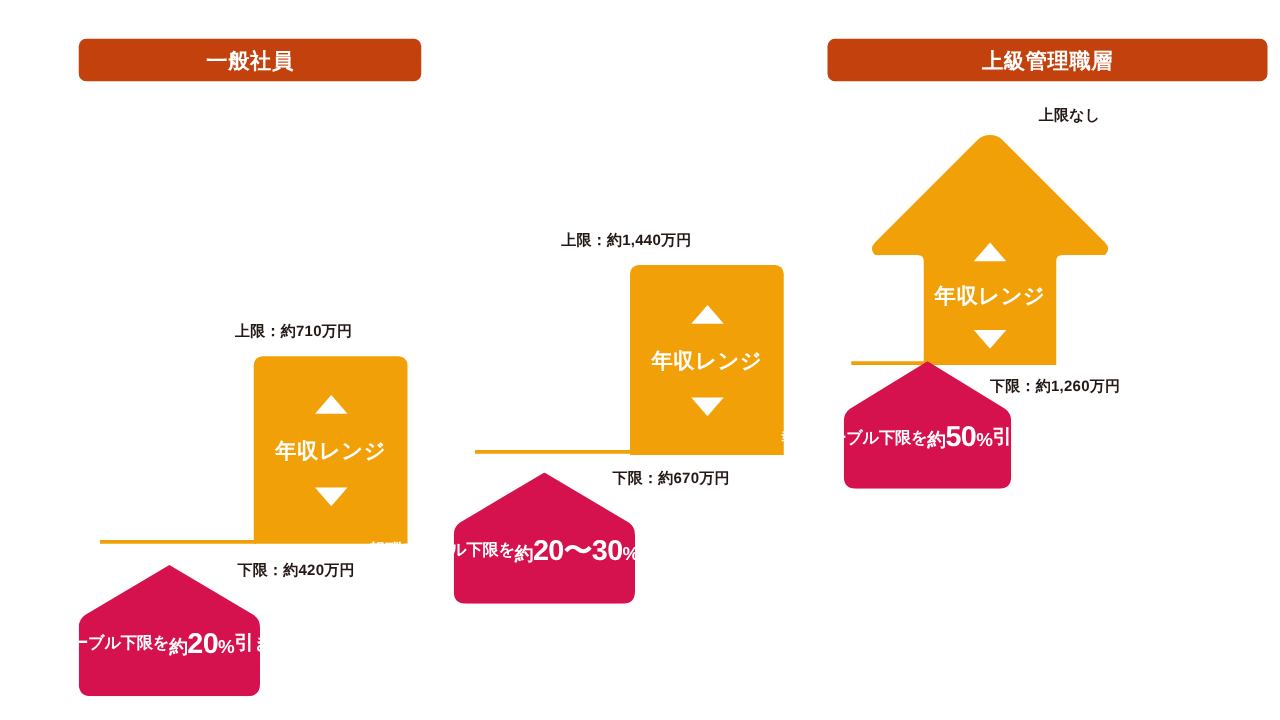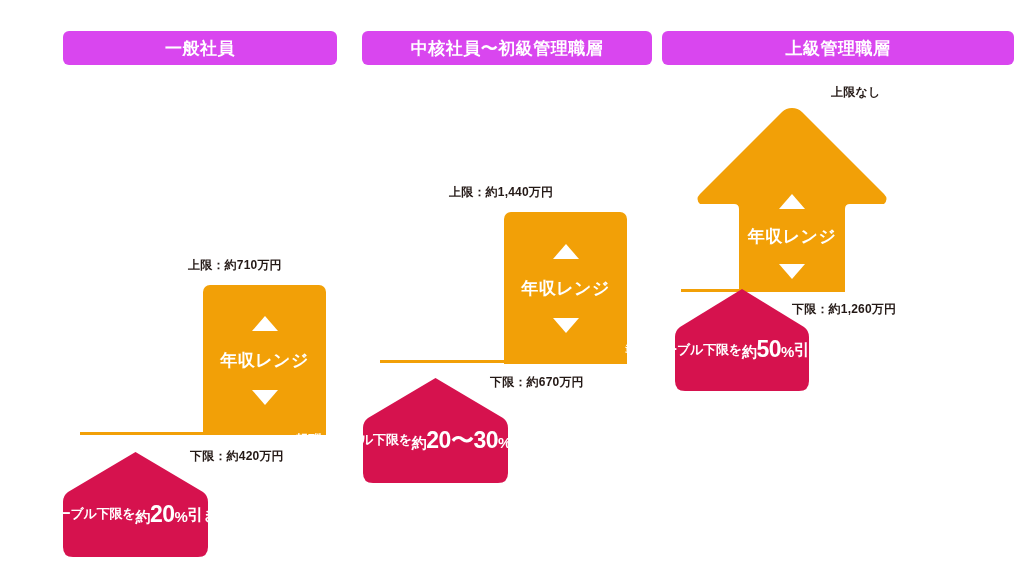--- a/index.html
+++ b/index.html
@@ -17,21 +17,21 @@
   #canvas {
     position: relative;
     width: 1024px;
     height: 576px;
   }
 
   
   .header-pill {
     position: absolute;
     height: 34px;
-    background: #d946ef;
+    background: #c2410c;
     border-radius: 6px;
     color: #ffffff;
     font-size: 17px;
     font-weight: bold;
     letter-spacing: 0.5px;
     display: flex;
     align-items: center;
     justify-content: center;
   }
 
@@ -172,23 +172,20 @@
   }
 </style>
 </head>
 <body>
 
 <div id="canvas">
 
   <div class="header-pill" style="left:63px; top:31px; width:274px;">
     <span>一般社員</span>
   </div>
-  <div class="header-pill" style="left:362px; top:31px; width:290px;">
-    <span>中核社員〜初級管理職層</span>
-  </div>
   <div class="header-pill" style="left:662px; top:31px; width:352px;">
     <span>上級管理職層</span>
   </div>
 
   <div class="column" id="col-1">
 
     <div class="baseline" style="left:80px; top:432px; width:125px;"></div>
 
     <div class="range-bar" style="left:203px; top:285px; width:123px; height:150px;">
       <div class="tri-up"></div>

